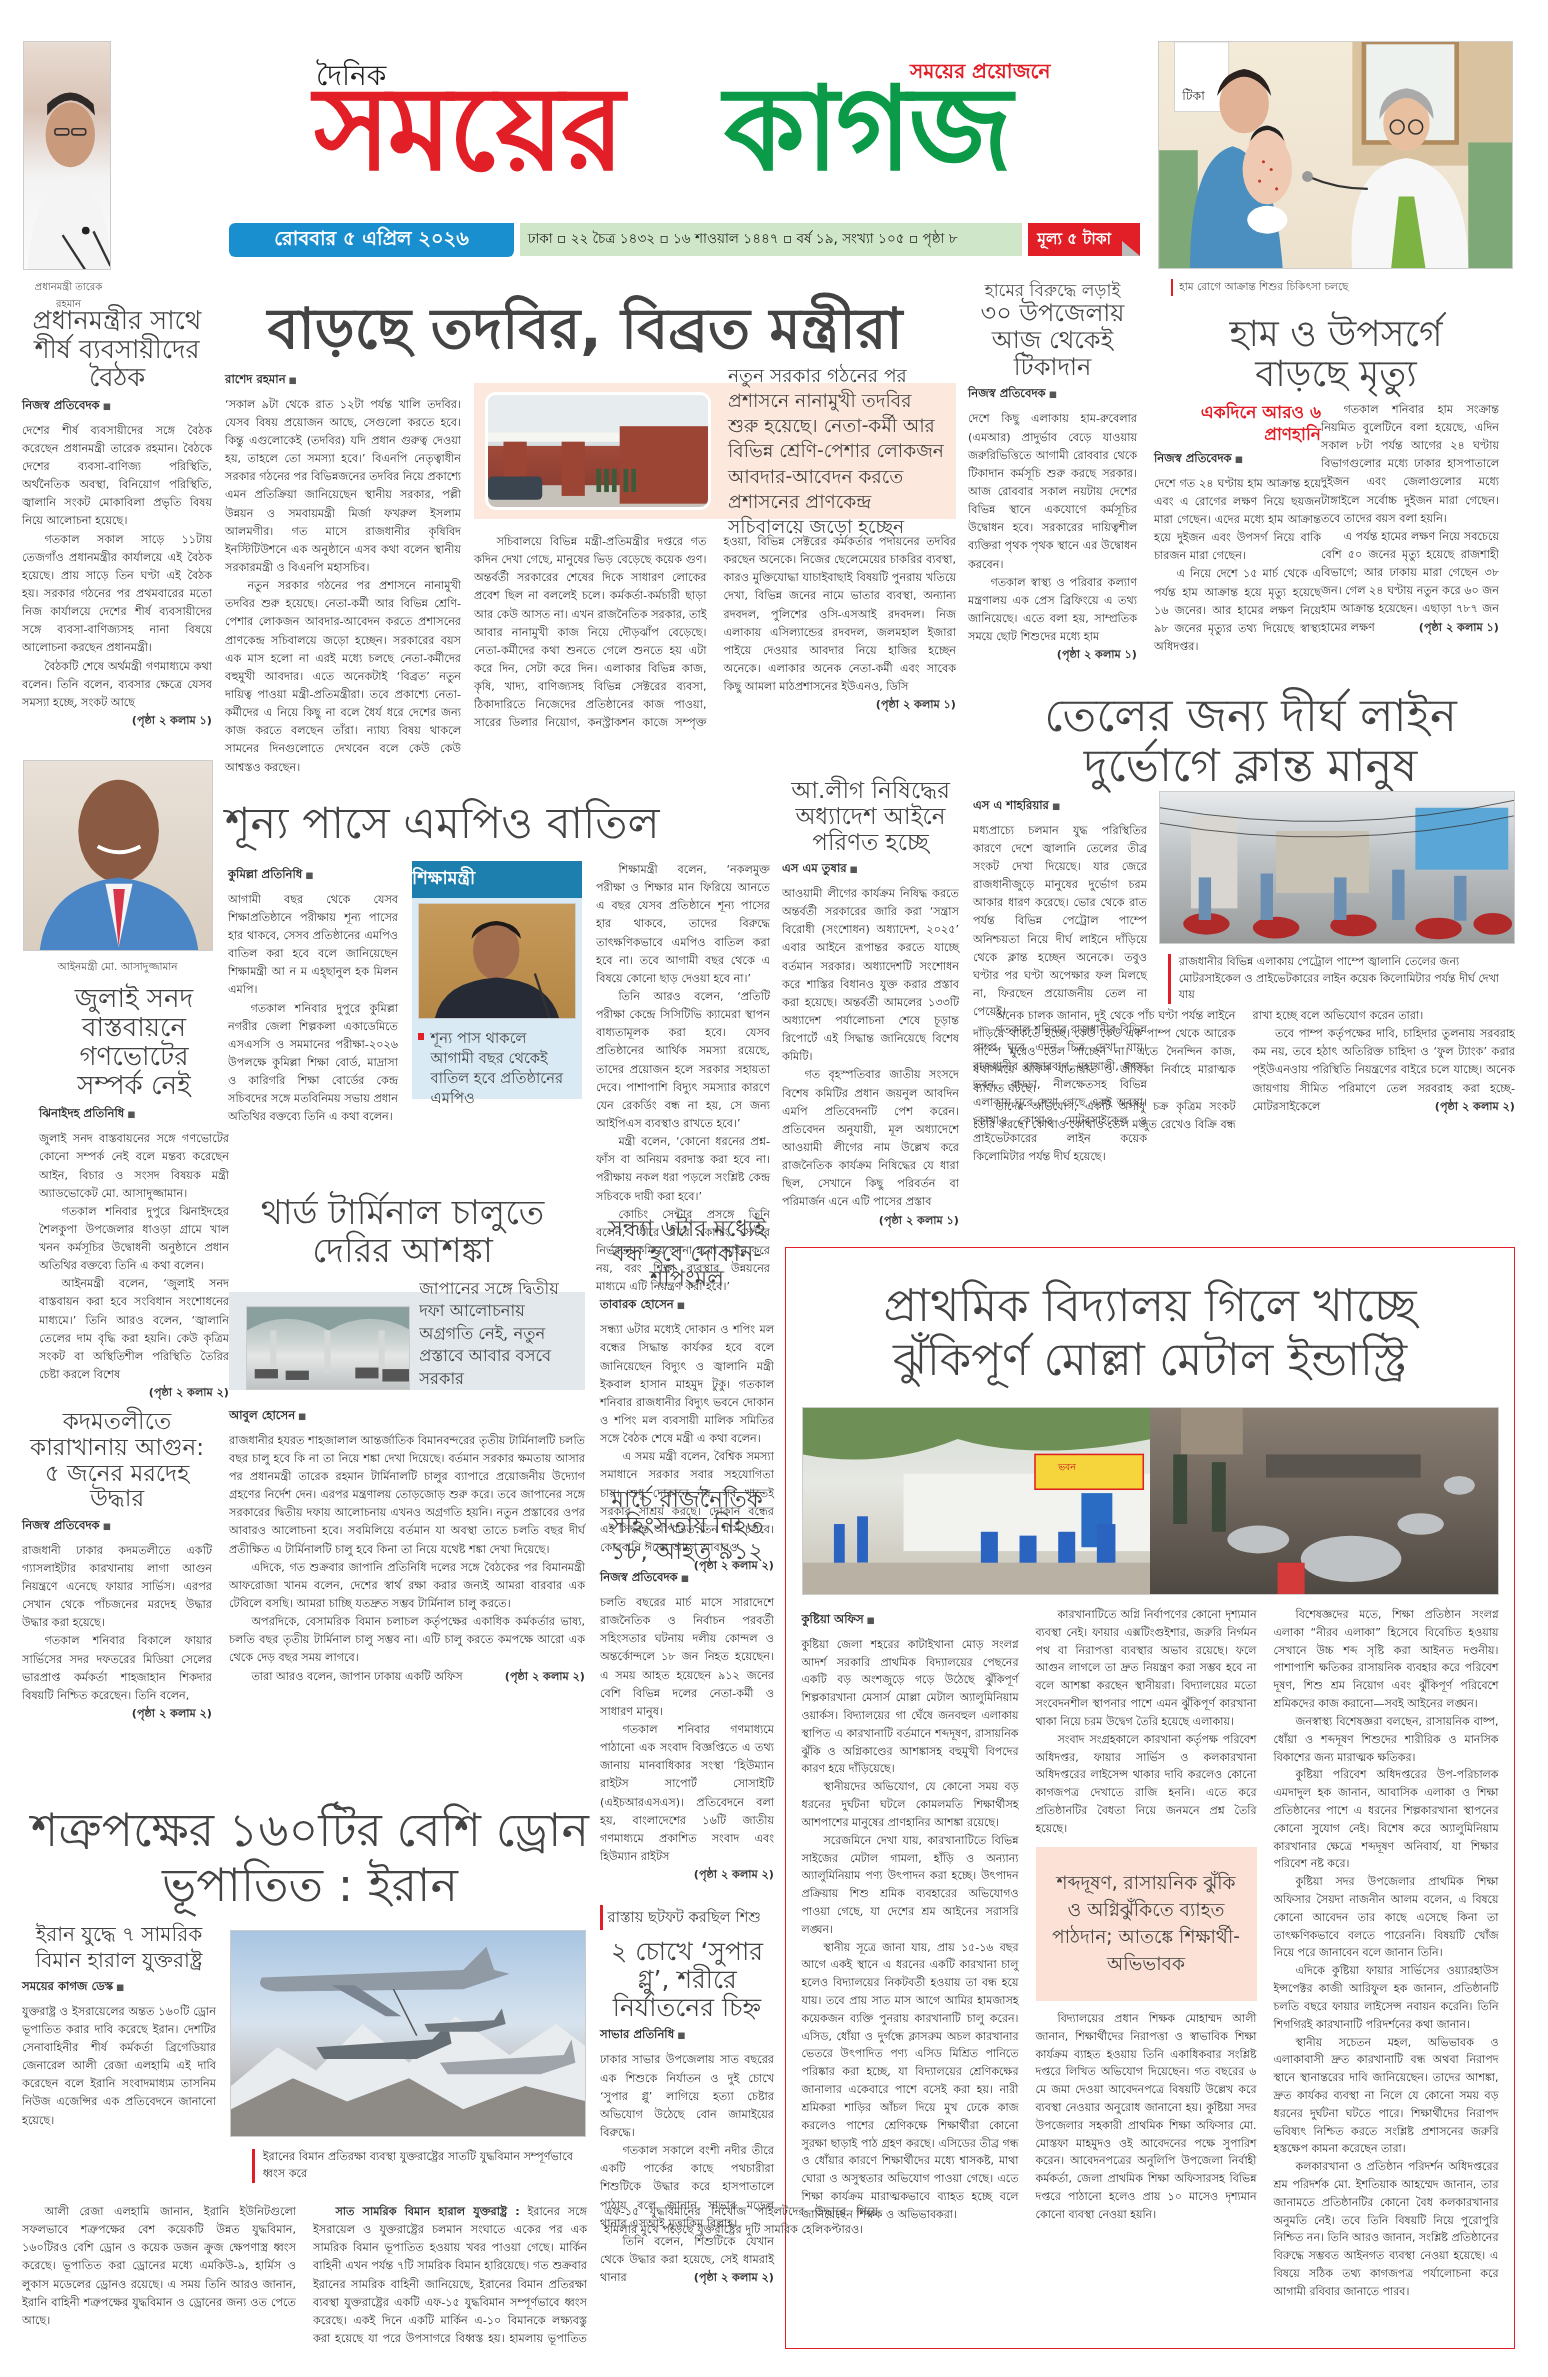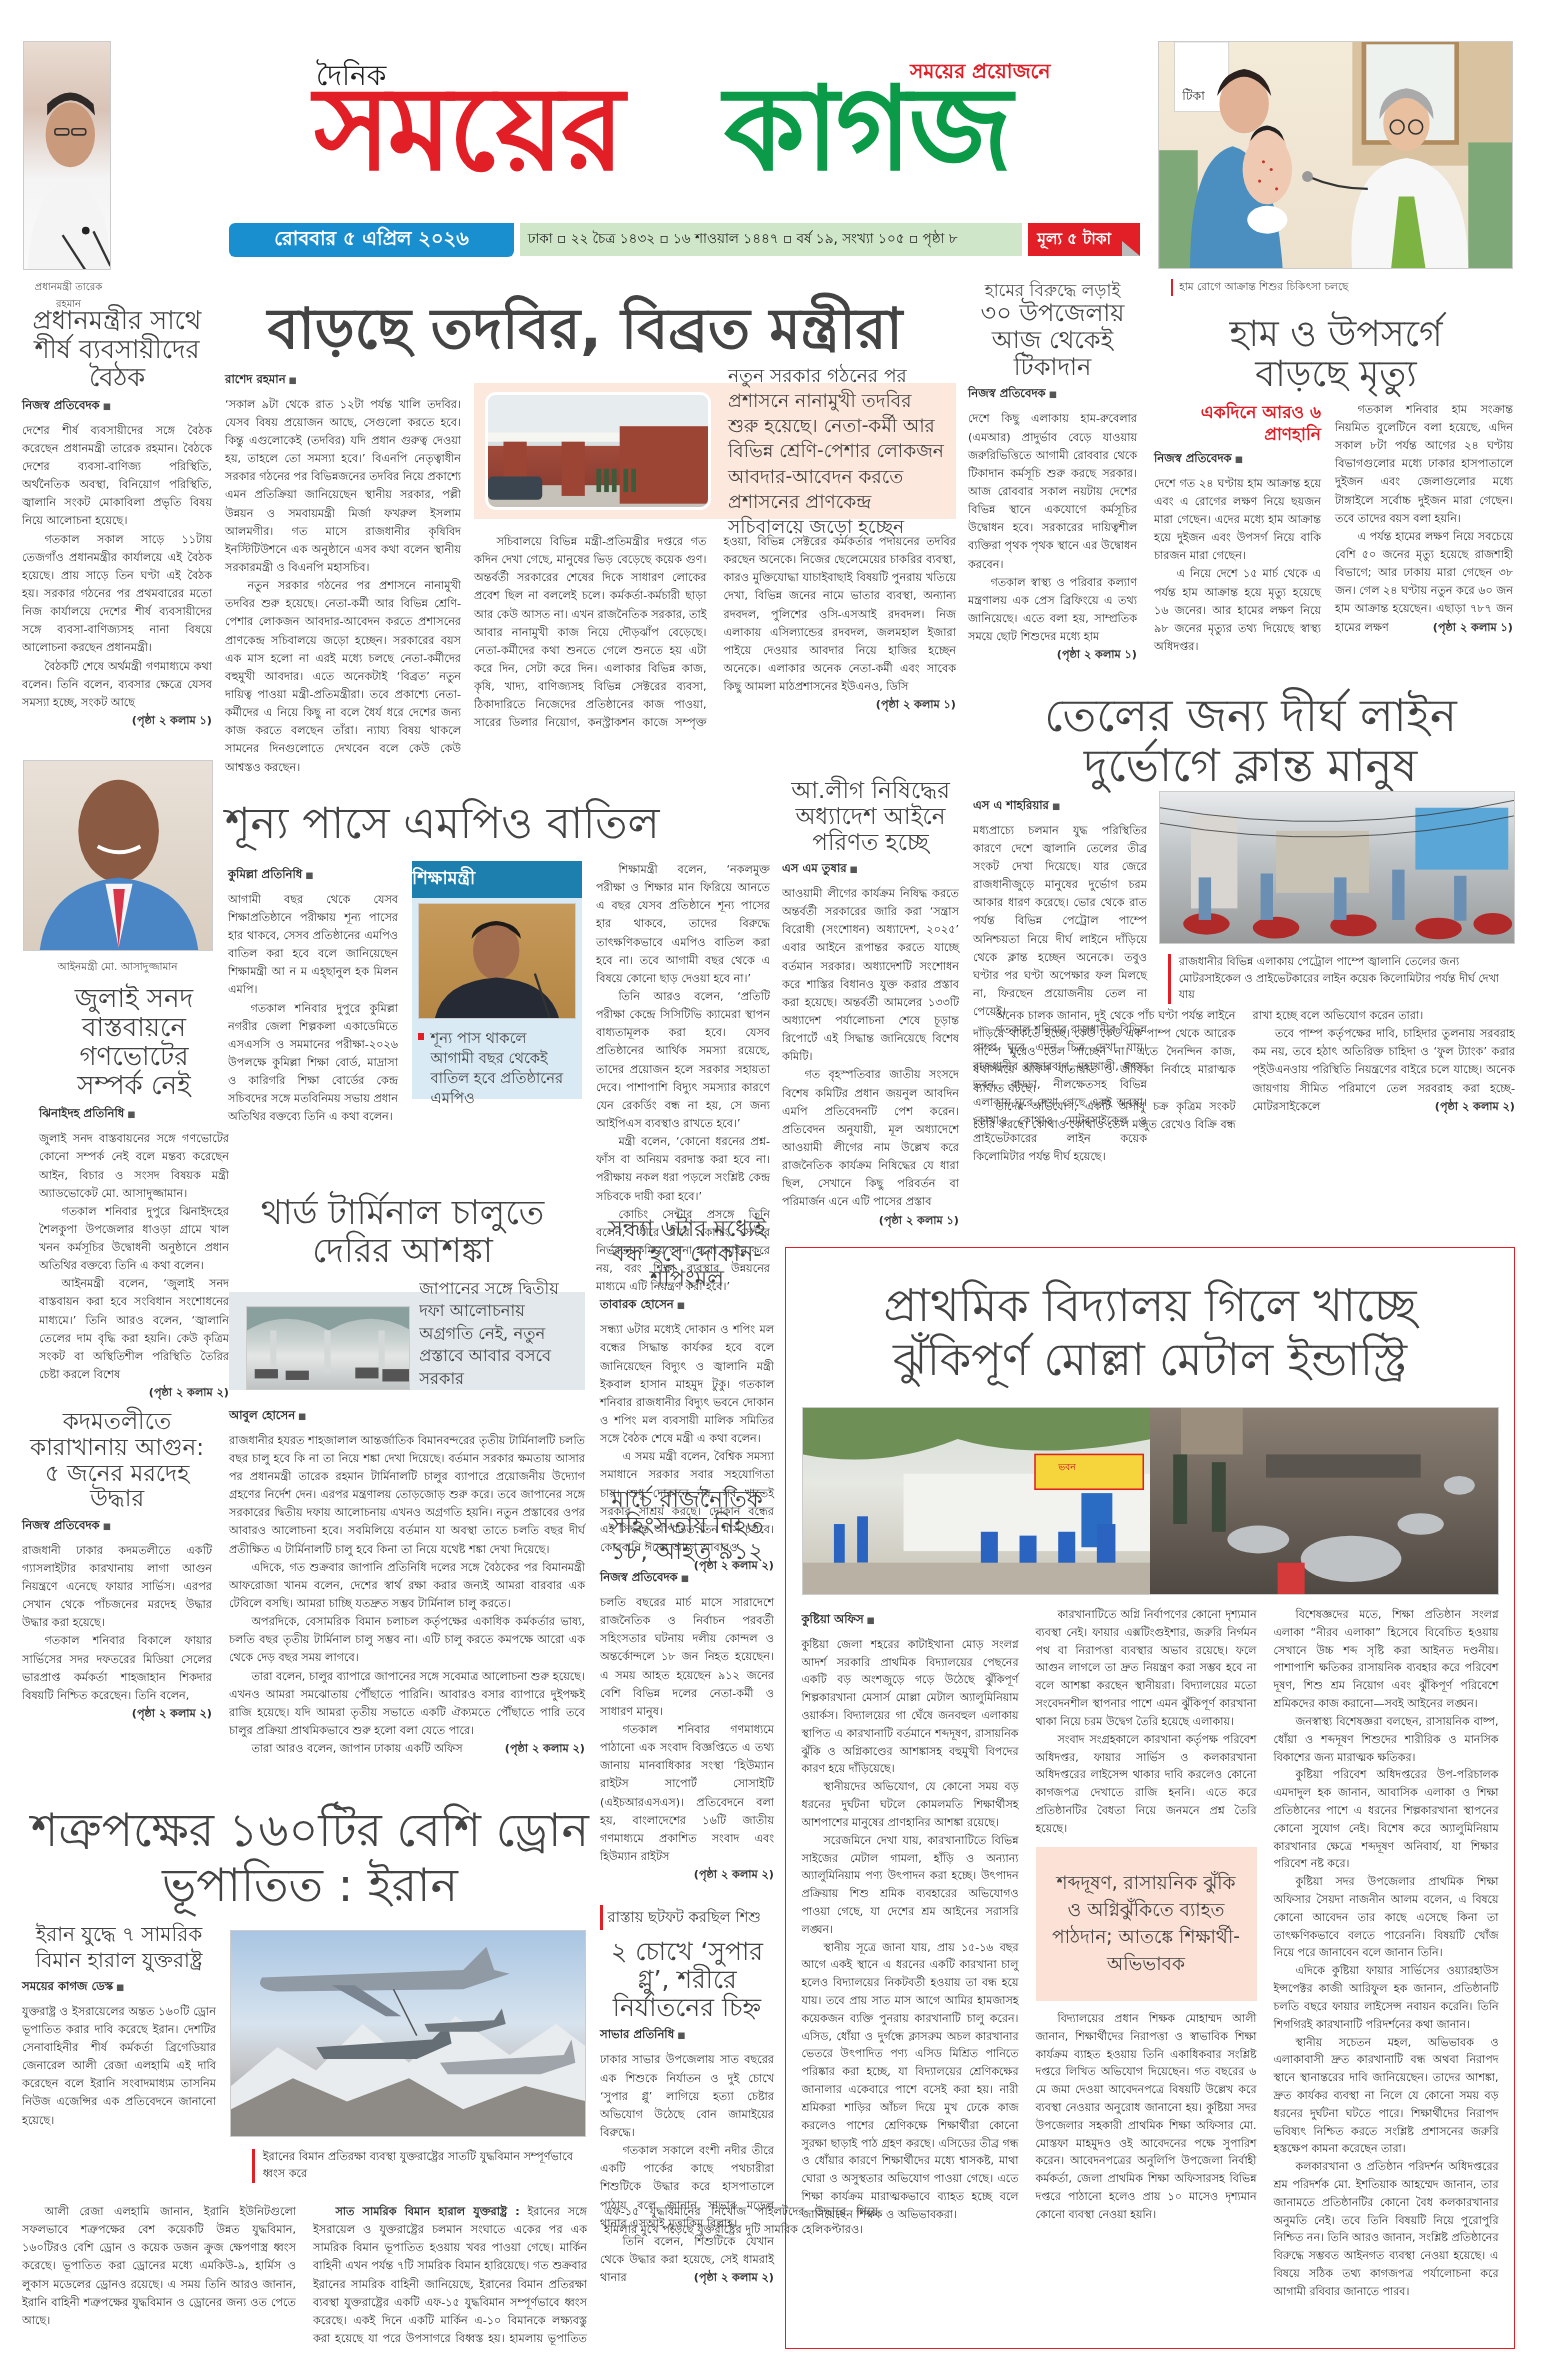--- a/index.html
+++ b/index.html
@@ -131,21 +131,21 @@
   <h2 class="hl" style="font-size:24px">৩০ উপজেলায় আজ থেকেই টিকাদান</h2>
   <div class="byline">নিজস্ব প্রতিবেদক</div>
   <div class="body">
     <p class="first">দেশে কিছু এলাকায় হাম-রুবেলার (এমআর) প্রাদুর্ভাব বেড়ে যাওয়ায় জরুরিভিত্তিতে আগামী রোববার থেকে টিকাদান কর্মসূচি শুরু করছে সরকার। আজ রোববার সকাল নয়টায় দেশের বিভিন্ন স্থানে একযোগে কর্মসূচির উদ্বোধন হবে। সরকারের দায়িত্বশীল ব্যক্তিরা পৃথক পৃথক স্থানে এর উদ্বোধন করবেন।</p>
     <p><span>গতকাল স্বাস্থ্য ও পরিবার কল্যাণ মন্ত্রণালয় এক প্রেস ব্রিফিংয়ে এ তথ্য জানিয়েছে। এতে বলা হয়, সাম্প্রতিক সময়ে ছোট শিশুদের মধ্যে হাম</span> <span class="cont">(পৃষ্ঠা ২ কলাম ১)</span></p>
   </div>
 </div>
 
 <div class="abs" style="left:1154px;top:314px;width:364px">
   <h2 class="hl" style="font-size:36px;width:232px;margin:0 auto">হাম ও উপসর্গে বাড়ছে মৃত্যু</h2>
-  <div style="display:flex;gap:14px;margin-top:6.2px">
+  <div style="display:flex;margin-top:6.2px">
     <div style="width:167px">
       <div style="font-size:17px;font-weight:bold;color:#e21e26;text-align:right;line-height:1.3">একদিনে আরও ৬ প্রাণহানি</div>
       <div class="byline">নিজস্ব প্রতিবেদক</div>
       <div class="body">
         <p class="first">দেশে গত ২৪ ঘণ্টায় হাম আক্রান্ত হয়ে এবং এ রোগের লক্ষণ নিয়ে ছয়জন মারা গেছেন। এদের মধ্যে হাম আক্রান্ত হয়ে দুইজন এবং উপসর্গ নিয়ে বাকি চারজন মারা গেছেন।</p>
         <p>এ নিয়ে দেশে ১৫ মার্চ থেকে এ পর্যন্ত হাম আক্রান্ত হয়ে মৃত্যু হয়েছে ১৬ জনের। আর হামের লক্ষণ নিয়ে ৯৮ জনের মৃত্যুর তথ্য দিয়েছে স্বাস্থ্য অধিদপ্তর।</p>
       </div>
     </div>
     <div class="body" style="width:178px">
       <p>গতকাল শনিবার হাম সংক্রান্ত নিয়মিত বুলেটিনে বলা হয়েছে, এদিন সকাল ৮টা পর্যন্ত আগের ২৪ ঘণ্টায় বিভাগগুলোর মধ্যে ঢাকার হাসপাতালে দুইজন এবং জেলাগুলোর মধ্যে টাঙ্গাইলে সর্বোচ্চ দুইজন মারা গেছেন। তবে তাদের বয়স বলা হয়নি।</p>
@@ -274,21 +274,20 @@
       </svg>
   </div>
   <div style="flex:1;margin-left:9.3px;font-size:16.3px;line-height:1.38;color:#444">জাপানের সঙ্গে দ্বিতীয় দফা আলোচনায় অগ্রগতি নেই, নতুন প্রস্তাবে আবার বসবে সরকার</div>
 </div>
 <div class="abs" style="left:229px;top:1402px;width:356px">
   <div class="byline">আবুল হোসেন</div>
   <div class="body">
     <p class="first">রাজধানীর হযরত শাহজালাল আন্তর্জাতিক বিমানবন্দরের তৃতীয় টার্মিনালটি চলতি বছর চালু হবে কি না তা নিয়ে শঙ্কা দেখা দিয়েছে। বর্তমান সরকার ক্ষমতায় আসার পর প্রধানমন্ত্রী তারেক রহমান টার্মিনালটি চালুর ব্যাপারে প্রয়োজনীয় উদ্যোগ গ্রহণের নির্দেশ দেন। এরপর মন্ত্রণালয় তোড়জোড় শুরু করে। তবে জাপানের সঙ্গে সরকারের দ্বিতীয় দফায় আলোচনায় এখনও অগ্রগতি হয়নি। নতুন প্রস্তাবের ওপর আবারও আলোচনা হবে। সবমিলিয়ে বর্তমান যা অবস্থা তাতে চলতি বছর দীর্ঘ প্রতীক্ষিত এ টার্মিনালটি চালু হবে কিনা তা নিয়ে যথেষ্ট শঙ্কা দেখা দিয়েছে।</p>
     <p>এদিকে, গত শুক্রবার জাপানি প্রতিনিধি দলের সঙ্গে বৈঠকের পর বিমানমন্ত্রী আফরোজা খানম বলেন, দেশের স্বার্থ রক্ষা করার জন্যই আমরা বারবার এক টেবিলে বসছি। আমরা চাচ্ছি যতদ্রুত সম্ভব টার্মিনাল চালু করতে।</p>
     <p>অপরদিকে, বেসামরিক বিমান চলাচল কর্তৃপক্ষের একাধিক কর্মকর্তার ভাষ্য, চলতি বছর তৃতীয় টার্মিনাল চালু সম্ভব না। এটি চালু করতে কমপক্ষে আরো এক থেকে দেড় বছর সময় লাগবে।</p>
-    <p>তারা বলেন, চালুর ব্যাপারে জাপানের সঙ্গে সবেমাত্র আলোচনা শুরু হয়েছে। এখনও আমরা সমঝোতায় পৌঁছাতে পারিনি। আবারও বসার ব্যাপারে দুইপক্ষই রাজি হয়েছে। যদি আমরা তৃতীয় সভাতে একটি ঐক্যমতে পৌঁছাতে পারি তবে চালুর প্রক্রিয়া প্রাথমিকভাবে শুরু হলো বলা যেতে পারে।</p>
     <p><span>তারা আরও বলেন, জাপান ঢাকায় একটি অফিস</span> <span class="cont">(পৃষ্ঠা ২ কলাম ২)</span></p>
   </div>
 </div>
 
 <div class="abs" style="left:600px;top:1216px;width:174px">
   <h2 class="hl" style="font-size:22.5px">সন্ধ্যা ৬টার মধ্যেই বন্ধ হবে দোকান-শপিংমল</h2>
   <div class="byline">তাবারক হোসেন</div>
   <div class="body">
     <p class="first">সন্ধ্যা ৬টার মধ্যেই দোকান ও শপিং মল বন্ধের সিদ্ধান্ত কার্যকর হবে বলে জানিয়েছেন বিদ্যুৎ ও জ্বালানি মন্ত্রী ইকবাল হাসান মাহমুদ টুকু। গতকাল শনিবার রাজধানীর বিদ্যুৎ ভবনে দোকান ও শপিং মল ব্যবসায়ী মালিক সমিতির সঙ্গে বৈঠক শেষে মন্ত্রী এ কথা বলেন।</p>
     <p><span>এ সময় মন্ত্রী বলেন, বৈশ্বিক সমস্যা সমাধানে সরকার সবার সহযোগিতা চায়। শুধু দোকানে নয়, সব খাতেই সরকার সাশ্রয় করছে। দোকান বন্ধের এই সিদ্ধান্ত আপাতত তিন মাস চলবে। কোরবানি ঈদের আগে আবারও</span> <span class="cont">(পৃষ্ঠা ২ কলাম ২)</span></p>

